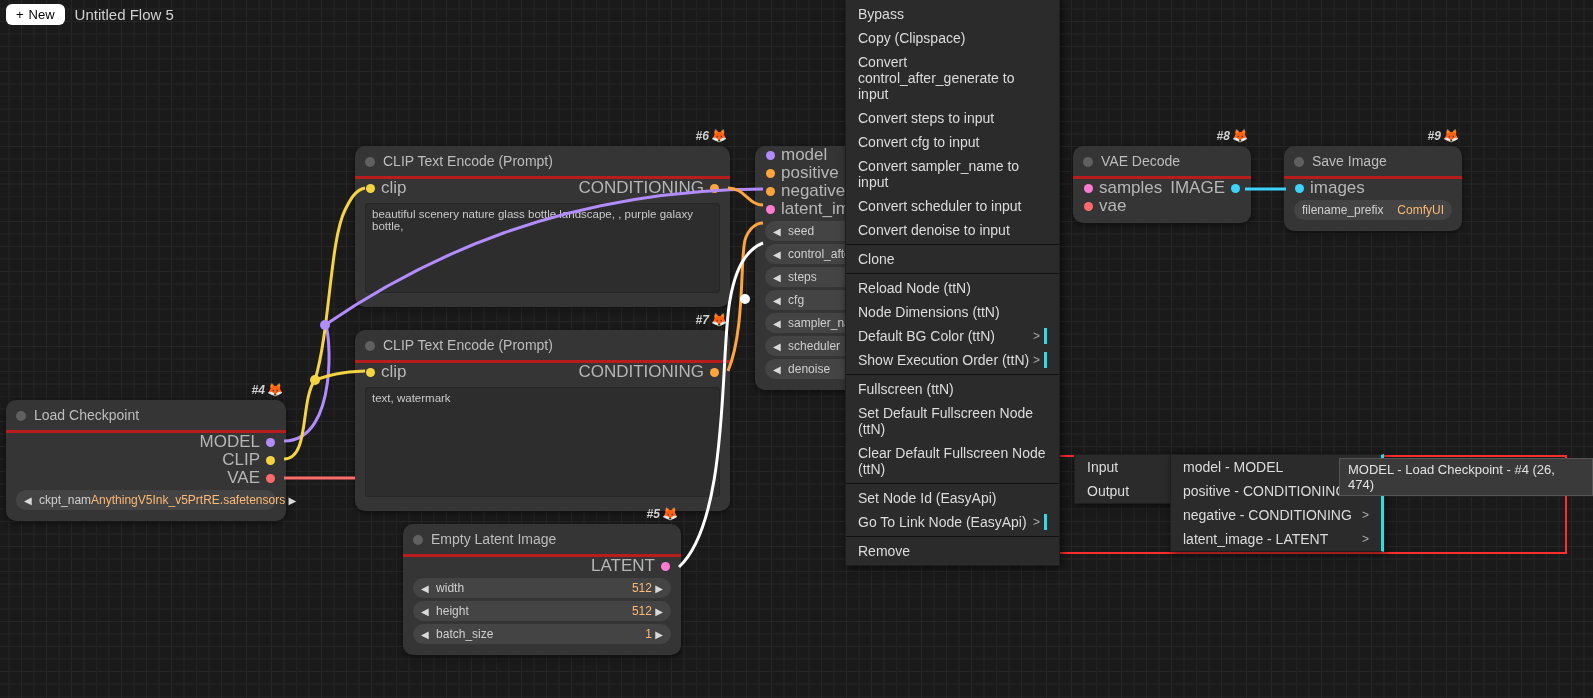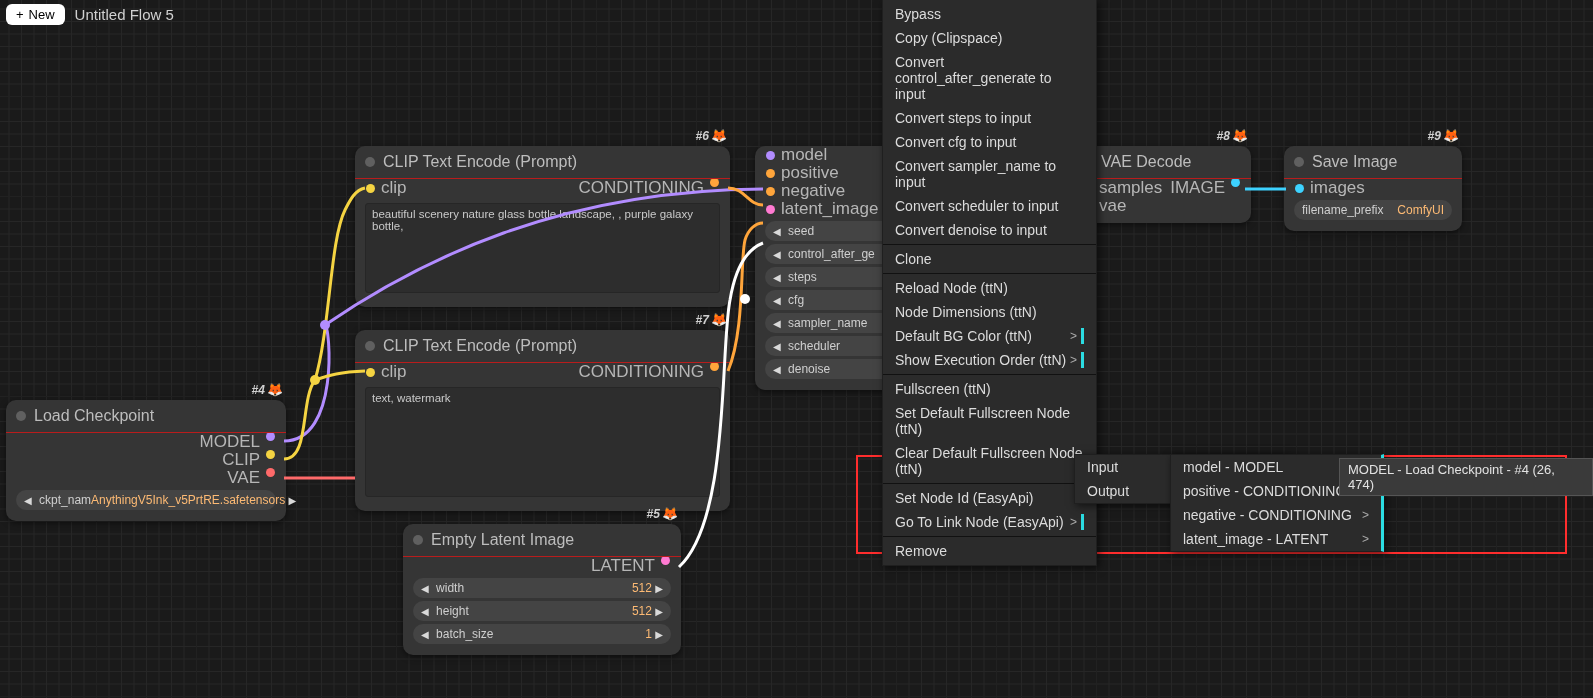--- a/index.html
+++ b/index.html
@@ -38,35 +38,35 @@
   
   .node{
     position:absolute;
     background:var(--node-bg);
     border-radius:10px;
     box-shadow:0 2px 6px rgba(0,0,0,0.5);
   }
   .node-header{
     padding:7px 28px 7px 28px;
     color:#bdbdbd;
-    font-size:16px;
-    border-bottom:1px solid #b91c1c;
+    font-size:14px;
+    border-bottom:3px solid #b91c1c;
     position:relative;
   }
   .node-header .collapse-dot{
     position:absolute;left:10px;top:11px;width:10px;height:10px;border-radius:50%;background:#606060;
   }
   .node-tag{
     position:absolute;top:-18px;right:2px;font-size:12px;color:#d0d0d0;display:flex;align-items:center;gap:3px;font-style:italic;font-weight:bold;
   }
   .emoji{font-style:normal;font-size:13px}
   .io-row{display:flex;justify-content:space-between;align-items:center;padding:0 10px;height:18px;font-size:17px;color:#b6b6b6}
   .io-row .dot{width:9px;height:9px;border-radius:50%;display:inline-block;margin:0 6px}
   .io-left{display:flex;align-items:center;margin-left:-5px}
-  .io-right{display:flex;align-items:flex-start;margin-right:-5px}
+  .io-right{display:flex;align-items:center;margin-right:-5px}
   .textarea{
     margin:6px 10px;background:#2d2d2d;border:1px solid #262626;border-radius:3px;
     padding:4px 6px;color:#c9c9c9;font-size:11.5px;min-height:80px;
   }
   .widget{
     margin:3px 10px;background:var(--widget-bg);border-radius:11px;height:20px;
     display:flex;align-items:center;justify-content:space-between;padding:0 8px;font-size:12px;color:#cfcfcf;
   }
   .widget .lbl{display:flex;align-items:center;gap:2px}
   .widget .arrow{color:#d9d9d9;font-size:10px}
@@ -337,21 +337,21 @@
     </div>
   <div class="widget">
       <span class="lbl">
         <span>filename_prefix</span>
       </span>
       <span class="val">ComfyUI</span>
     </div>
   <div class="node-pad-bottom"></div>
 </div>
 
-<div class="menu" id="ctx-main" style="left:882px;top:0px;width:213px;border-top:none">
+<div class="menu" id="ctx-main" style="left:845px;top:0px;width:213px;border-top:none">
     <div class="item">
       <span>Bypass</span>
     </div>
     <div class="item">
       <span>Copy (Clipspace)</span>
     </div>
     <div class="item">
       <span>Convert control_after_generate to input</span>
     </div>
     <div class="item">

